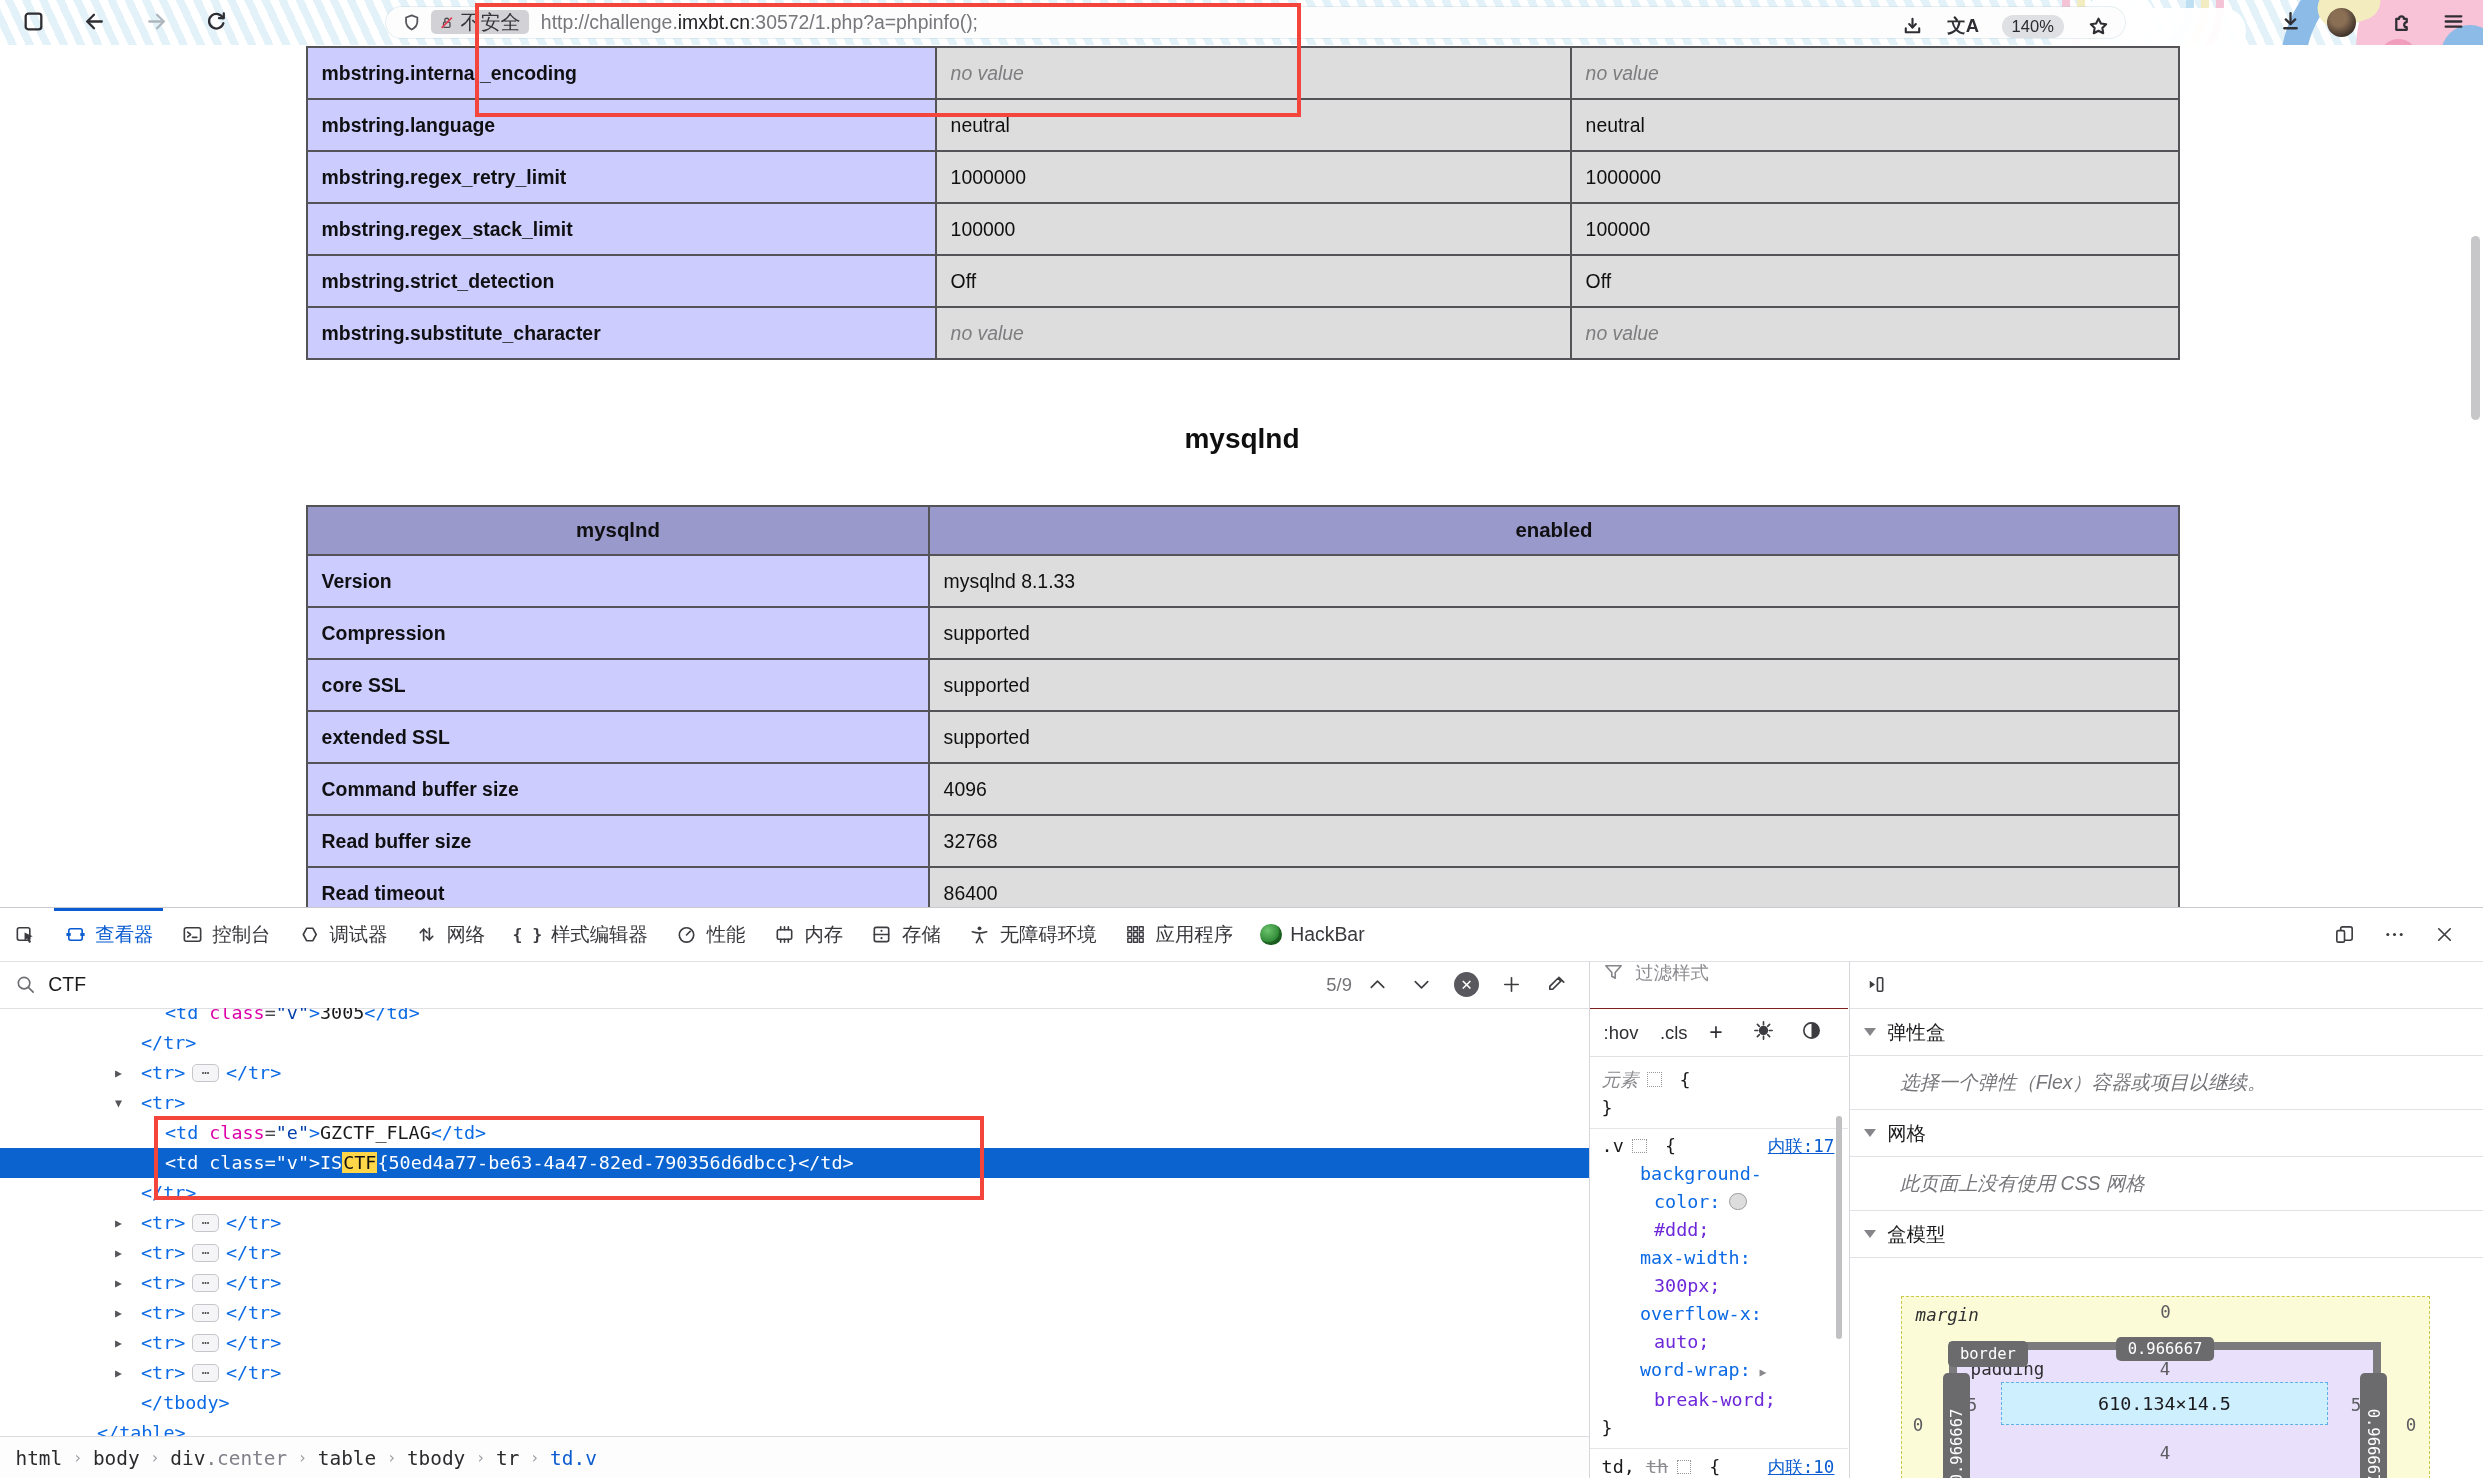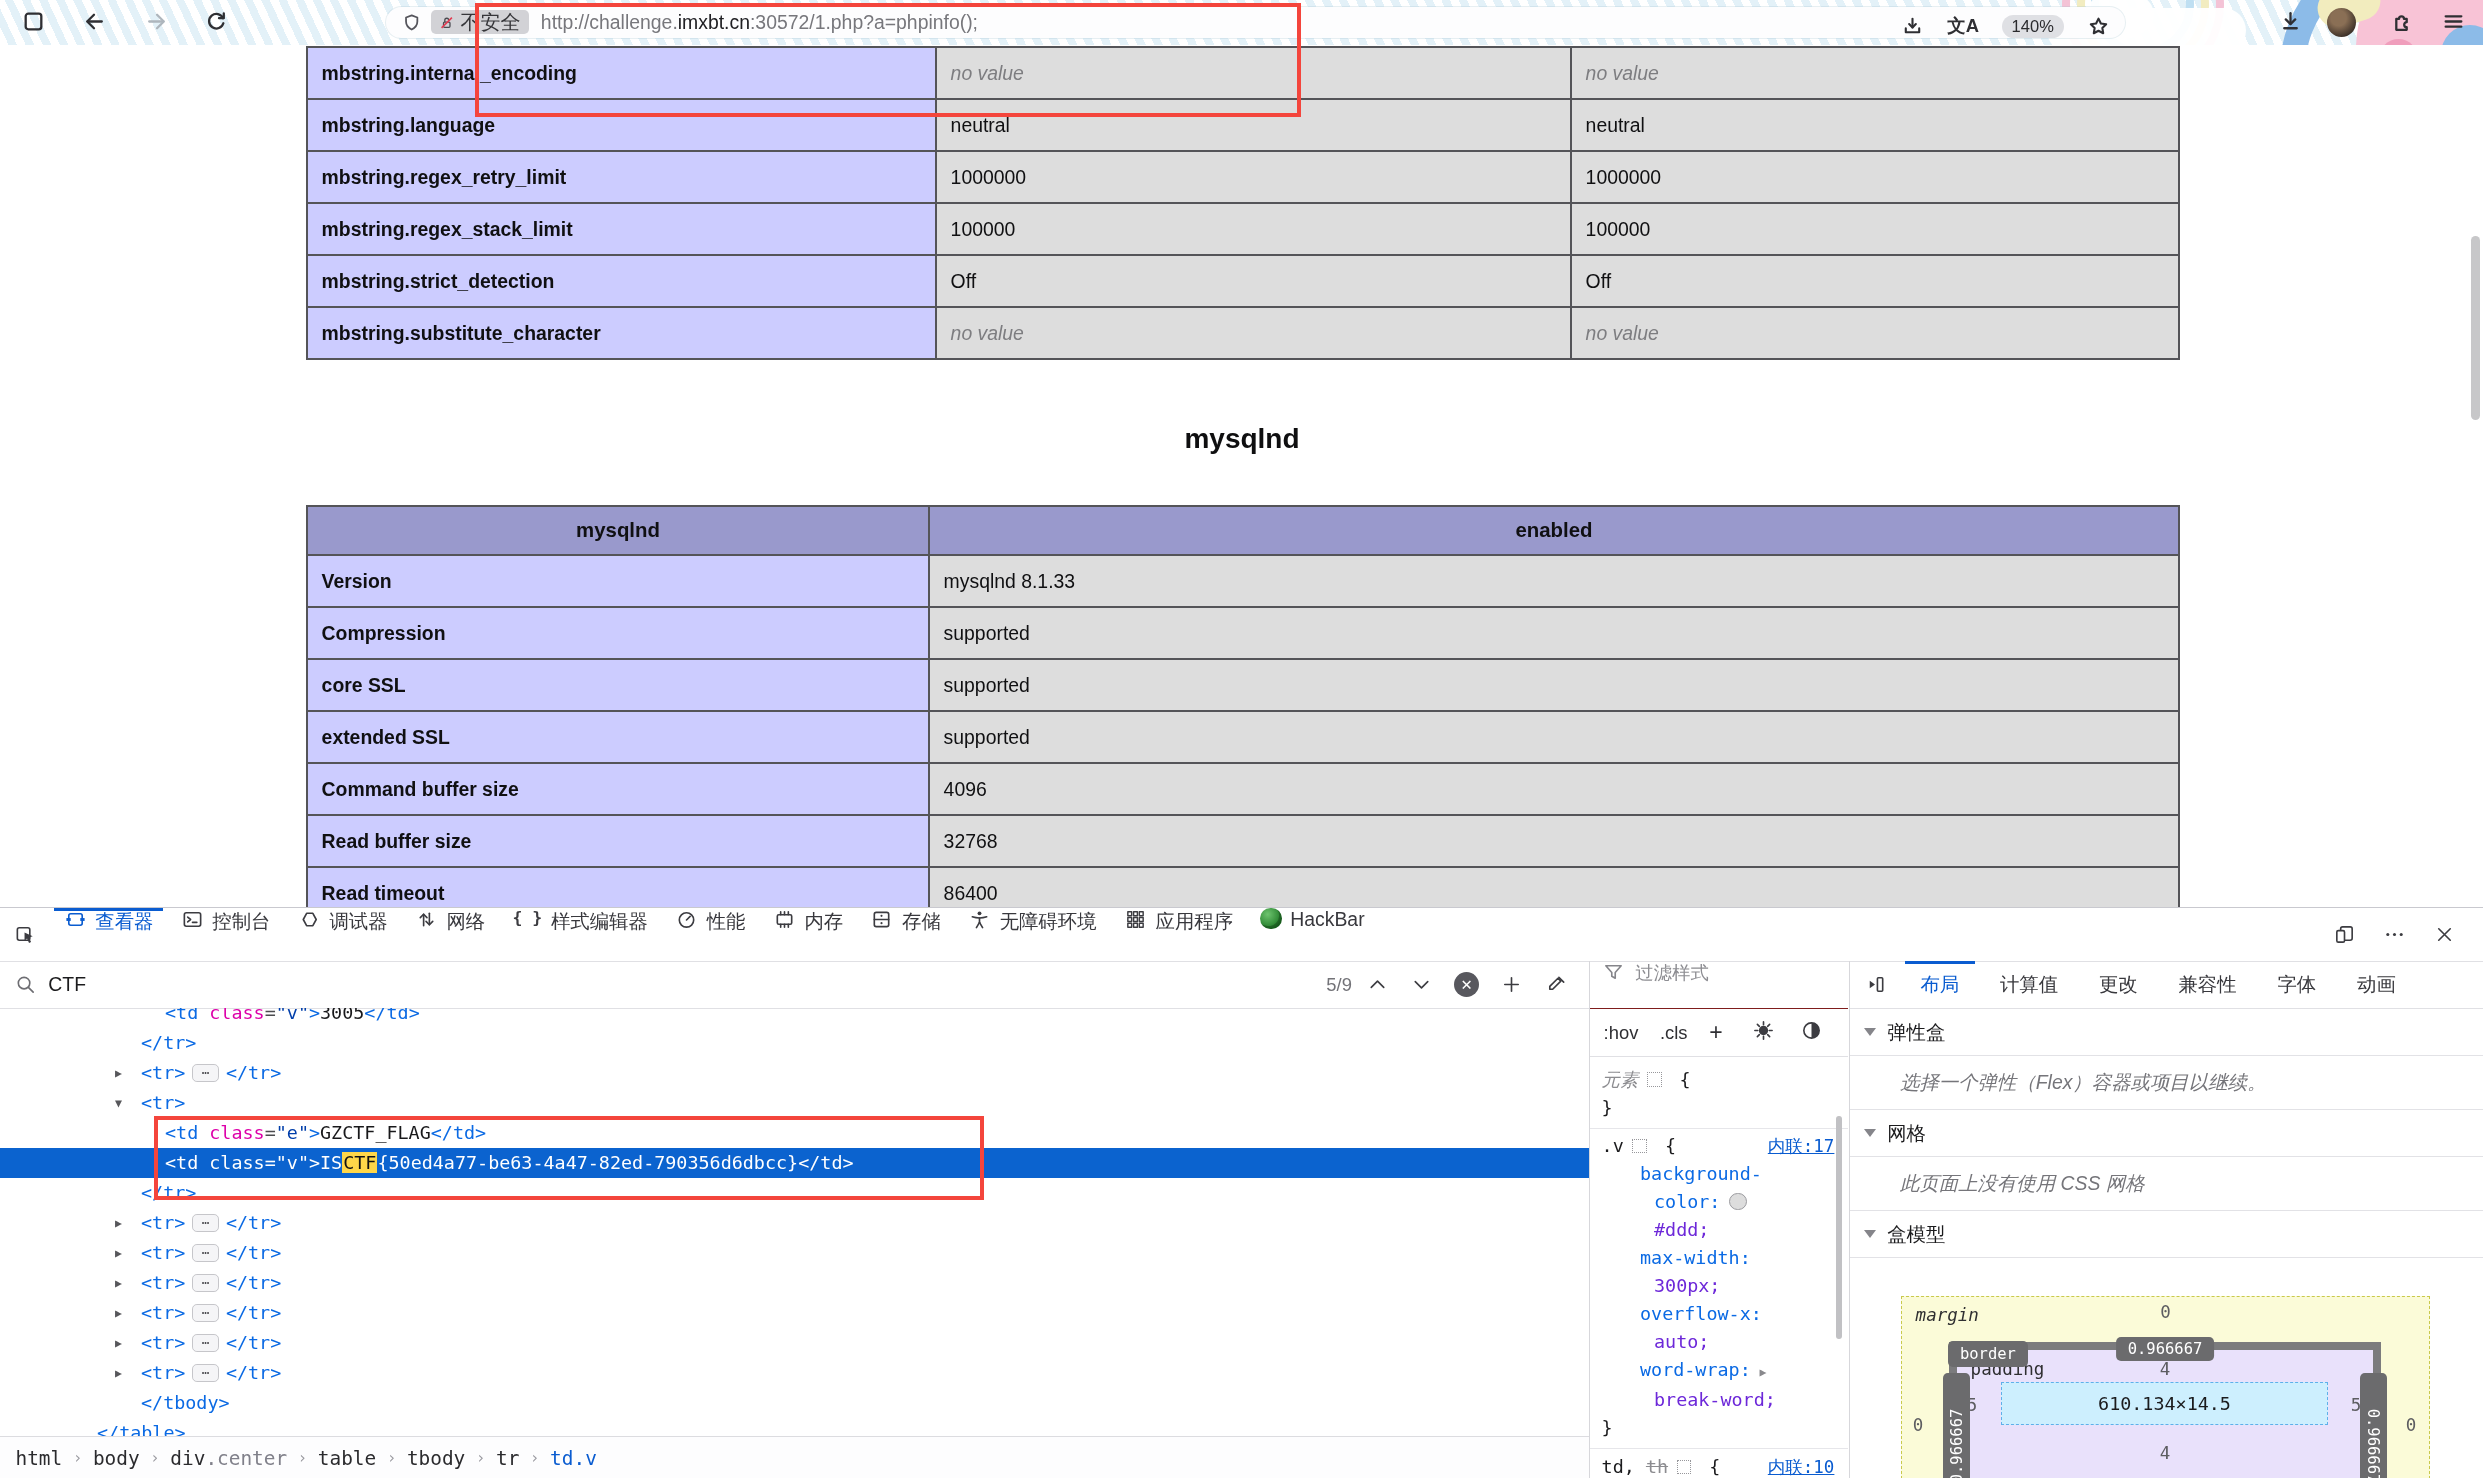--- a/index.html
+++ b/index.html
@@ -40,21 +40,21 @@
 
   
   .redbox{position:absolute;border:4.9px solid #f4453c;z-index:60;pointer-events:none;}
 
   
   .devtools{position:absolute;left:0;top:907px;width:2483px;height:572px;background:#fff;
     border-top:1px solid #c9c9cf;color:#38383d;}
   .dt-toolbar{position:absolute;left:0;top:0;width:2483px;height:53px;display:flex;align-items:stretch;
     border-bottom:1px solid #e0e0e4;}
   .dt-pick{width:50px;display:flex;align-items:center;justify-content:center;border:none;background:none;cursor:pointer;}
-  .dt-tab{position:relative;display:flex;align-items:flex-start;gap:8.7px;padding:0 13.6px;font-size:19.4px;cursor:pointer;}
+  .dt-tab{position:relative;display:flex;align-items:center;gap:8.7px;padding:0 13.6px;font-size:19.4px;cursor:pointer;}
   .dt-tab.active{color:#0a5cd0;}
   .dt-tab.active::after{content:'';position:absolute;left:3.9px;right:3.9px;top:0;height:2.9px;background:#0a5cd0;}
   .svgi{width:23px;height:23px;fill:none;stroke:#3c3c41;stroke-width:1.7;stroke-linecap:round;stroke-linejoin:round;}
   .dt-tab.active .svgi{stroke:#0a5cd0;}
   .brace-ico{font:bold 16.5px "DejaVu Sans Mono",monospace;color:#3c3c41;}
   .globe{display:inline-block;width:21.3px;height:21.3px;border-radius:50%;
     background:radial-gradient(circle at 35% 30%,#6ec46f,#1f7a26 72%);box-shadow:inset -2.9px -2.9px 0 rgba(0,0,0,.25);}
   .dt-right{margin-left:auto;display:flex;align-items:center;gap:27px;padding-right:27px;}
 
   
@@ -580,28 +580,20 @@
     </div>
 
     <div class="lay-col">
       <div class="lay-tabs">
         <span class="lay-toggle">
           <svg class="svgi" viewBox="0 0 24 24">
               <rect x="14" y="5" width="5.5" height="14" rx="1"></rect>
               <polygon points="6,8 11.5,12 6,16" fill="#3c3c41" stroke="none"></polygon>
             </svg>
           </span>
-        <div id="layTabs" style="display:flex">
-            <div class="lay-tab active">布局</div>
-            <div class="lay-tab">计算值</div>
-            <div class="lay-tab">更改</div>
-            <div class="lay-tab">兼容性</div>
-            <div class="lay-tab">字体</div>
-            <div class="lay-tab">动画</div>
-          </div>
       </div>
       <div class="lay-sec">
         <span class="tri"></span>
         <span>弹性盒</span>
         </div>
       <div class="lay-note">选择一个弹性（Flex）容器或项目以继续。</div>
       <div class="lay-sec">
         <span class="tri"></span>
         <span>网格</span>
         </div>

